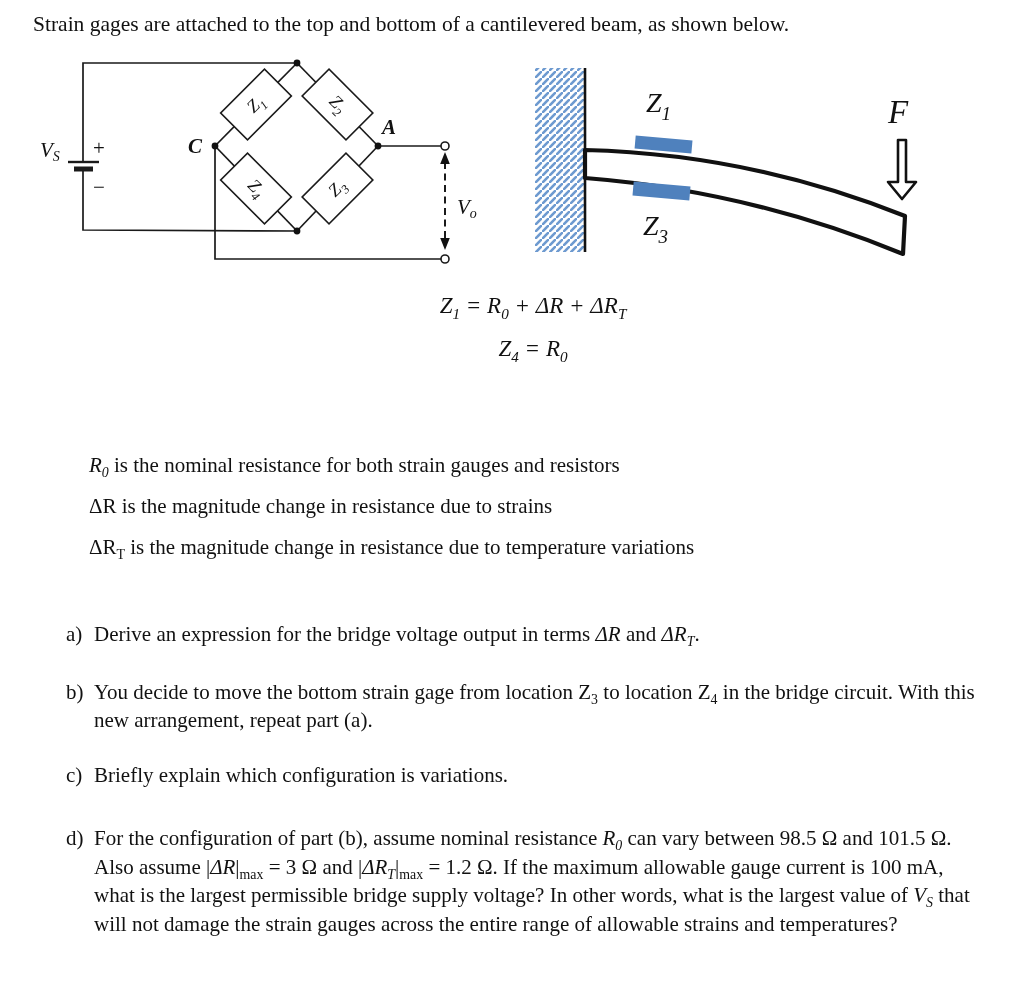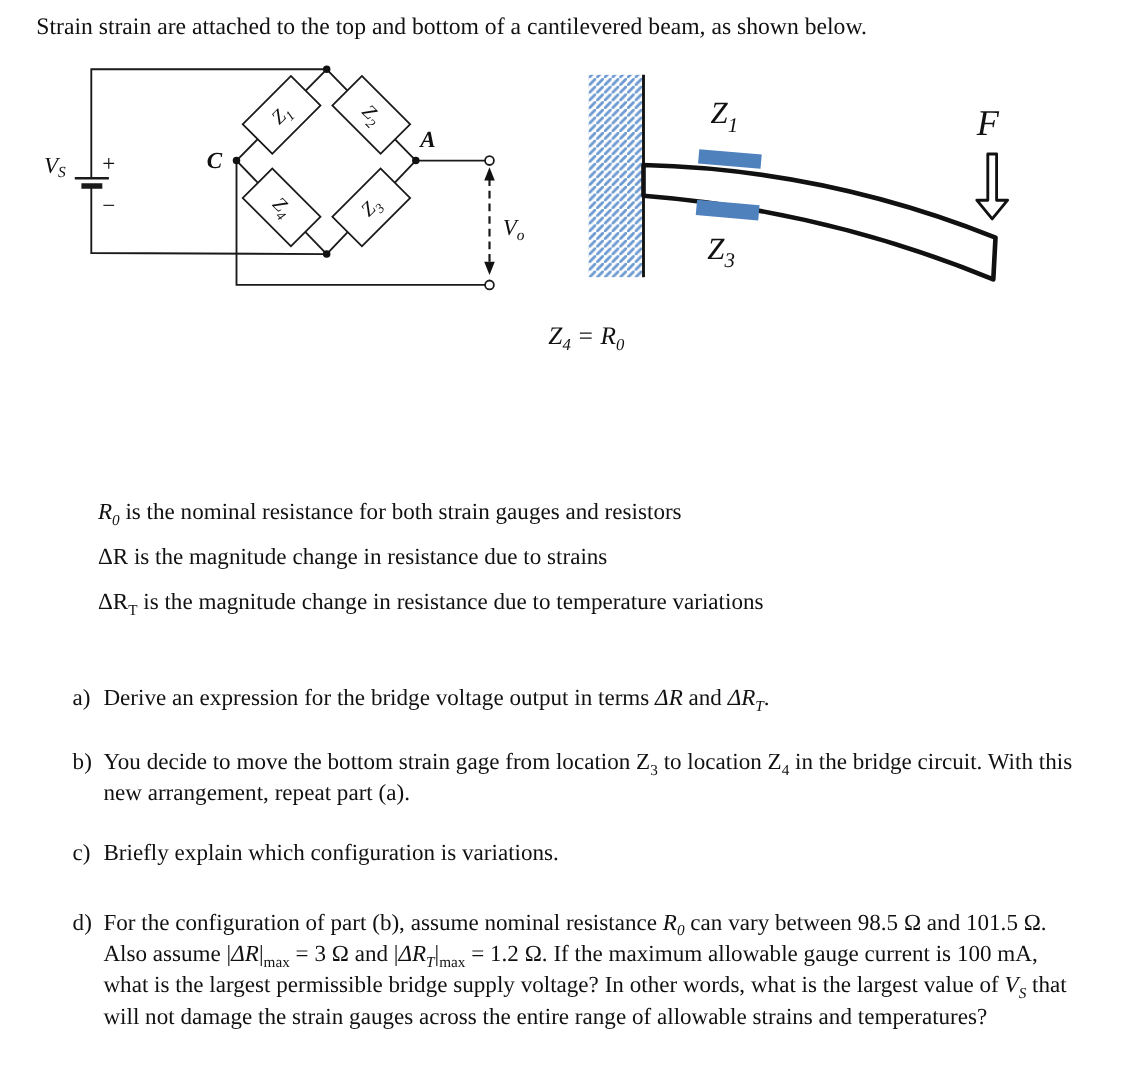--- a/index.html
+++ b/index.html
@@ -35,21 +35,21 @@
   .q-c { margin-bottom:35px; }
   .qlabel { flex:0 0 28px; }
   .qtext  { flex:1 1 auto; max-width:892px;font-family:Liberation Serif, serif; }
   sub { font-size:66%; line-height:0; }
 </style>
 </head>
 <body>
 
 <div class="page">
 
-  <p class="title">Strain strain are attached to the top and bottom of a cantilevered beam, as shown below.</p>
+  <p class="title">Strain gages are attached to the top and bottom of a cantilevered beam, as shown below.</p>
 
   <svg class="circuit" viewBox="0 0 480 235">
 
     <g stroke="#1a1a1a" stroke-width="1.7" fill="none">
       <polyline points="63,111 63,13 277,13"></polyline>
       <polyline points="63,121 63,180 277,181"></polyline>
       <line x1="277" y1="13" x2="195" y2="96"></line>
       <line x1="277" y1="13" x2="358" y2="96"></line>
       <line x1="195" y1="96" x2="277" y2="181"></line>
       <line x1="277" y1="181" x2="358" y2="96"></line>
@@ -109,20 +109,21 @@
     <path d="M85,100 Q250,104 405,166 L403,204 Q250,141 85,128 Z" fill="#ffffff" stroke="#111" stroke-width="4.2" stroke-linejoin="round"></path>
     <rect x="135" y="88" width="57" height="13" fill="#4f81bd" transform="rotate(5 163 95)"></rect>
     <rect x="133" y="134" width="57" height="14" fill="#4f81bd" transform="rotate(5 161 141)"></rect>
     <path d="M398,90 h8 v42 h10 l-14,17 -14,-17 h10 Z" fill="#ffffff" stroke="#111" stroke-width="2.6" stroke-linejoin="round"></path>
     <text x="146" y="62" font-size="28" font-style="italic"><tspan>Z</tspan><tspan dy="8" font-size="19">1</tspan></text>
     <text x="143" y="185" font-size="28" font-style="italic"><tspan>Z</tspan><tspan dy="8" font-size="19">3</tspan></text>
     <text x="388" y="73" font-size="33" font-style="italic">F</text>
   </svg>
 
   <div class="equations">
+    <div class="math">Z<sub>1</sub> = R<sub>0</sub> + ΔR + ΔR<sub>T</sub></div>
     <div class="math">Z<sub>4</sub> = R<sub>0</sub></div>
   </div>
 
   <div class="definitions">
     <div class="def"><i>R<sub>0</sub></i> is the nominal resistance for both strain gauges and resistors</div>
     <div class="def">ΔR is the magnitude change in resistance due to strains</div>
     <div class="def">ΔR<sub>T</sub> is the magnitude change in resistance due to temperature variations</div>
   </div>
 
   <div class="questions">

